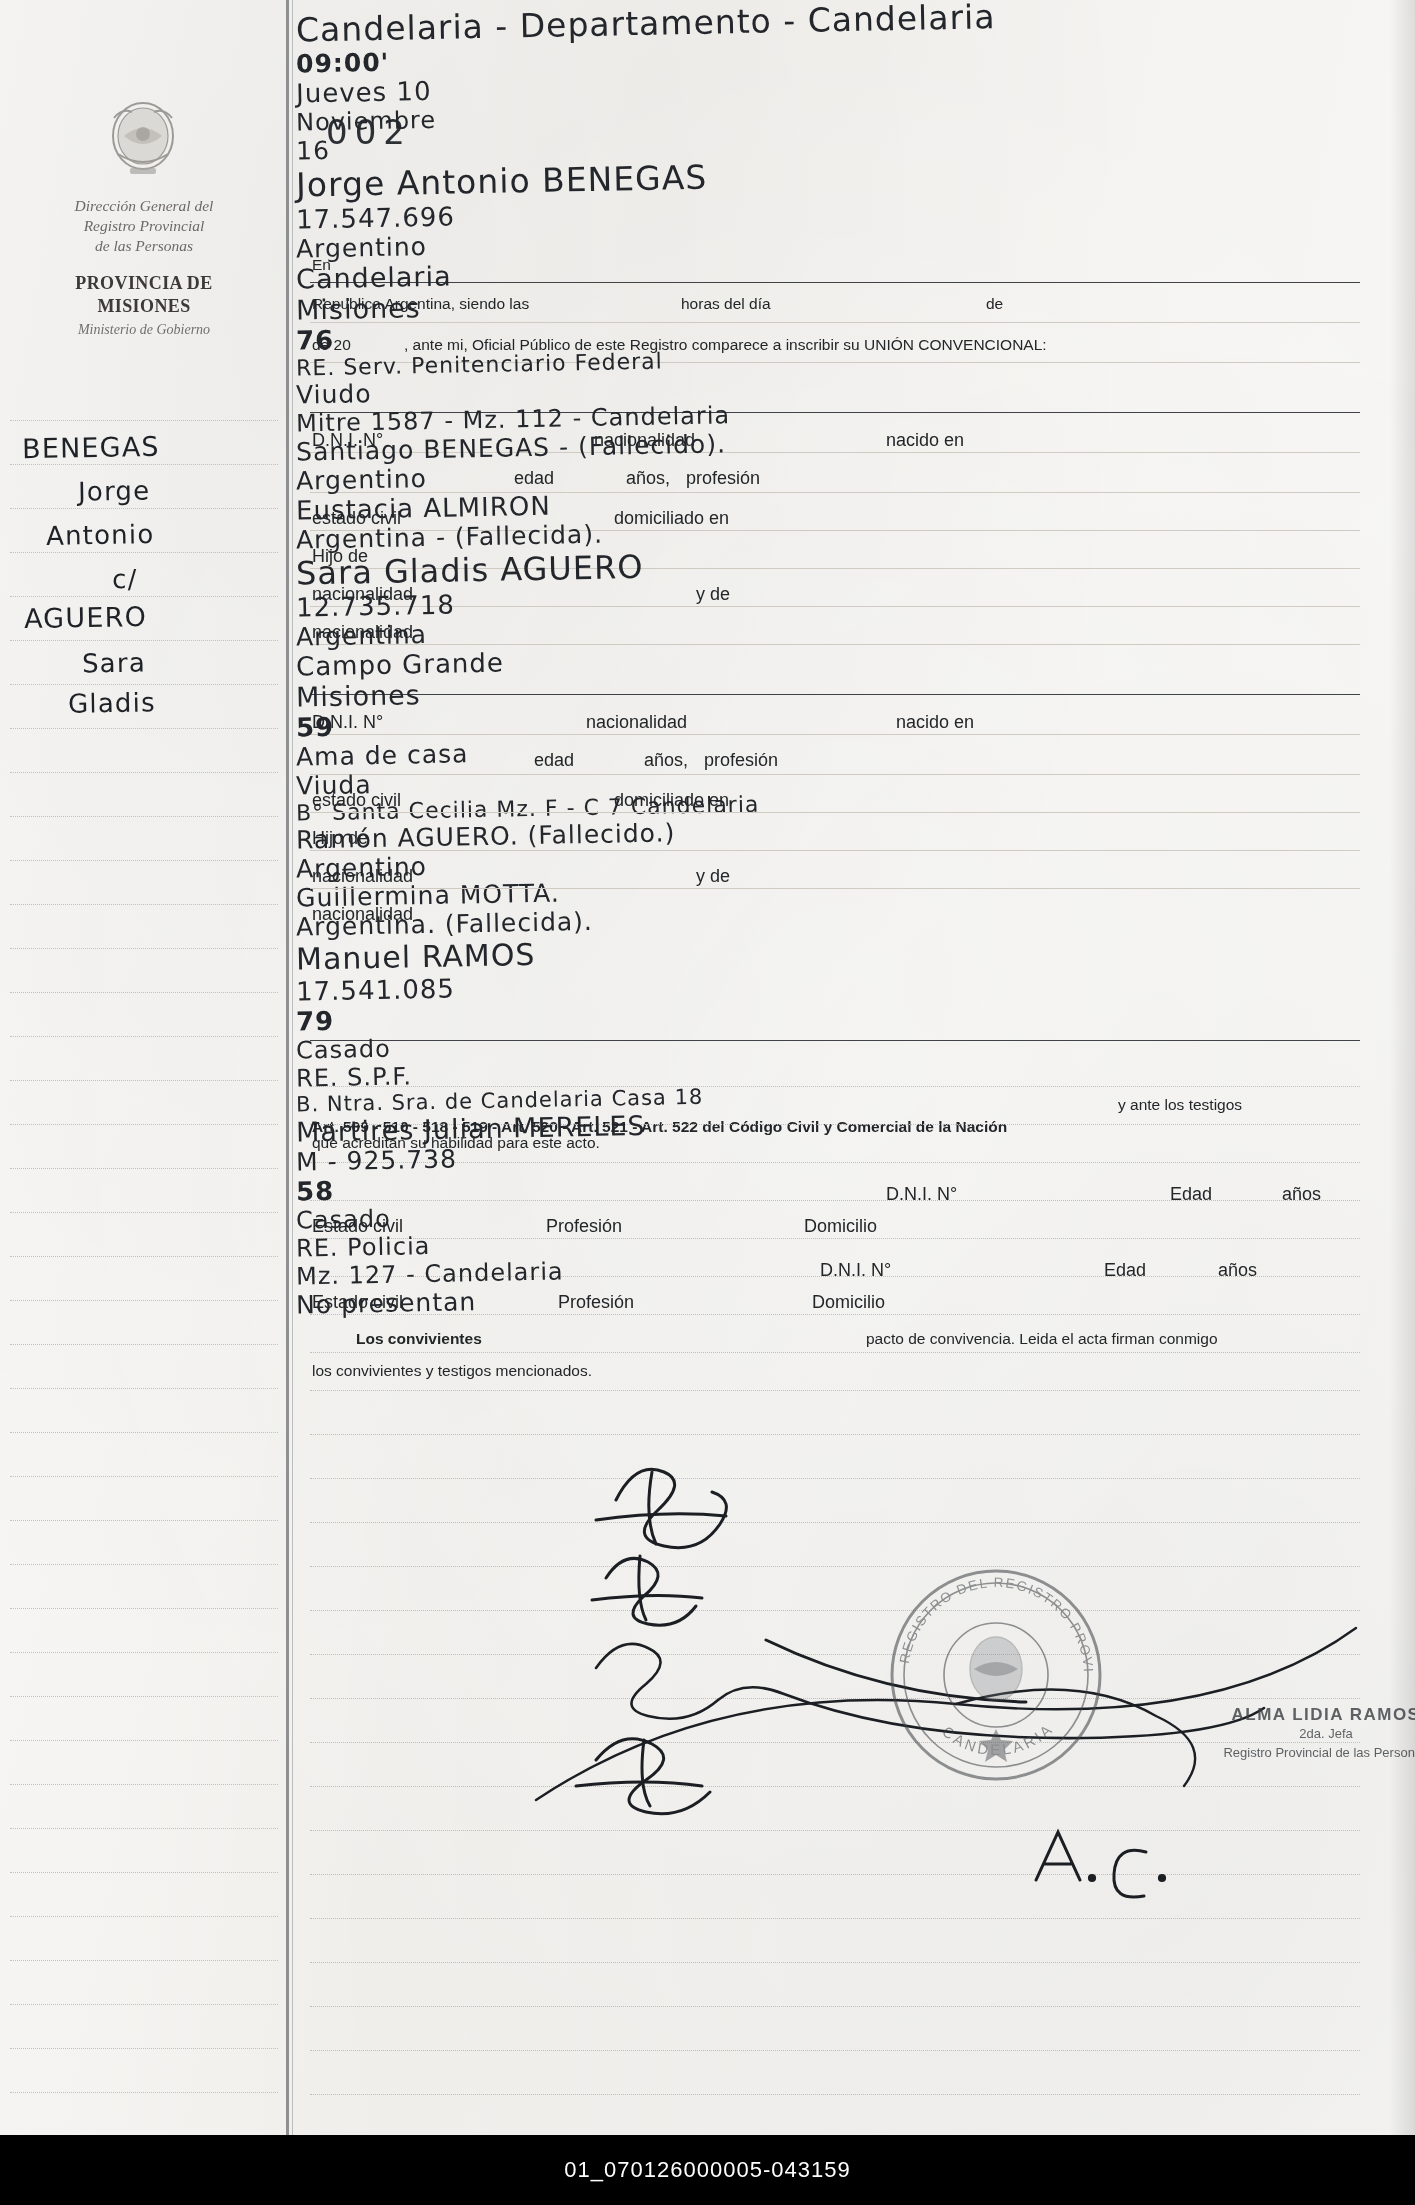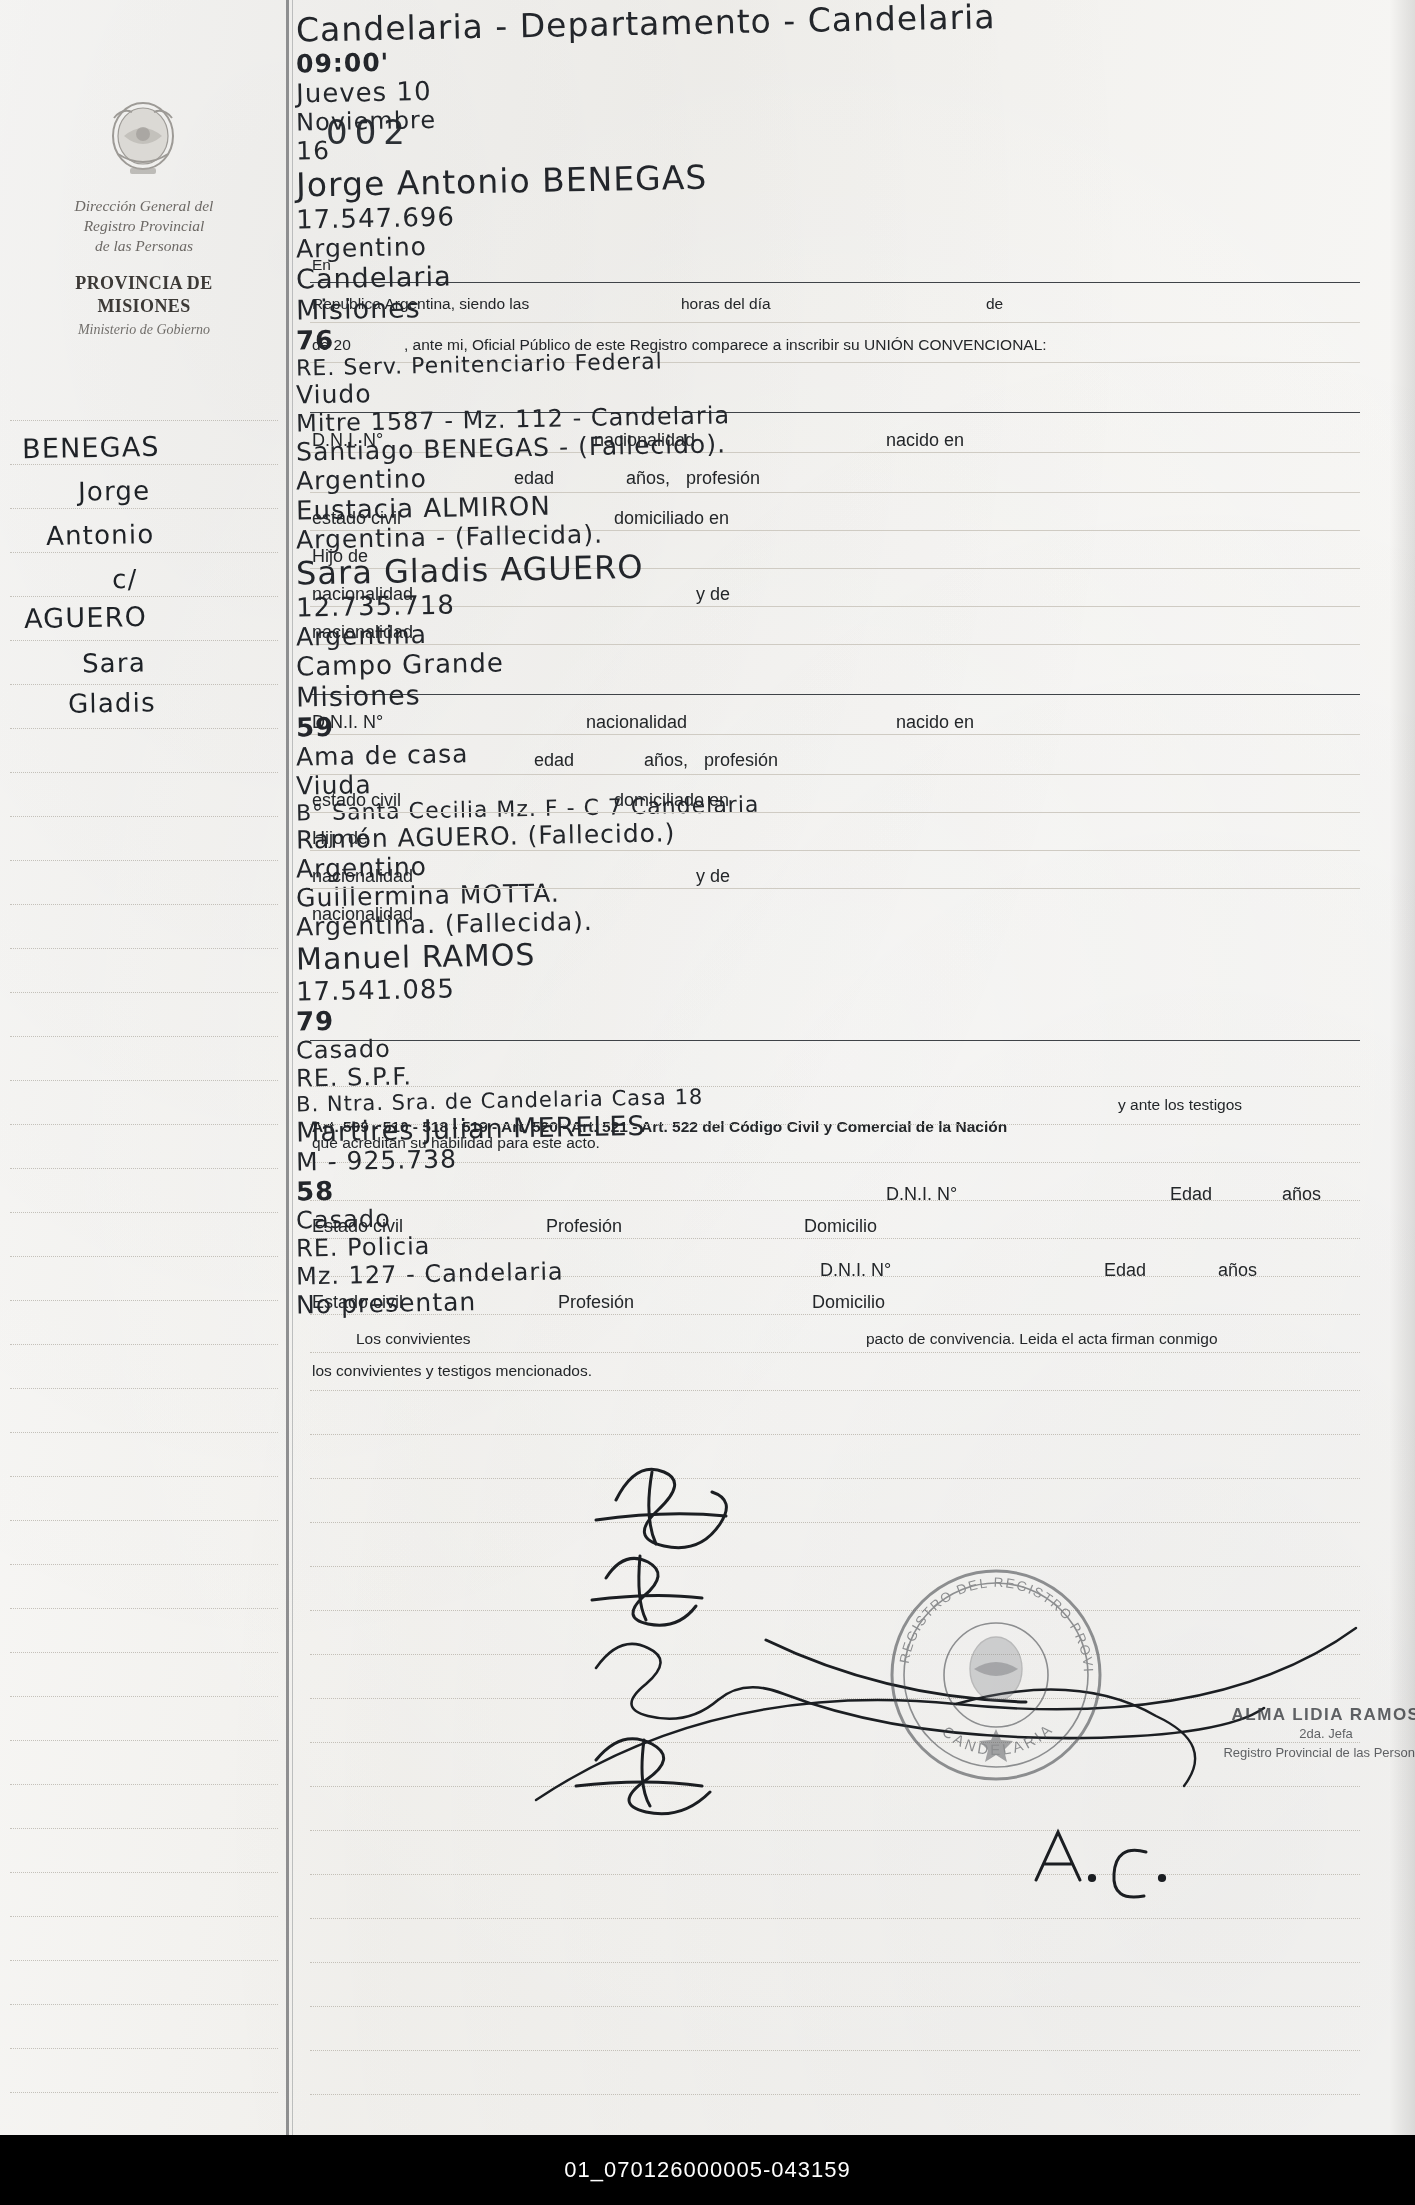--- a/index.html
+++ b/index.html
@@ -435,21 +435,21 @@
     <div class="rule dot" style="top:1276px;"></div>
 
     <div class="lbl sm" style="left:16px; top:1292px;">Estado civil</div>
     <div class="hw" style="left:108px; top:1276px; font-size:24px;">Casado</div>
     <div class="lbl sm" style="left:262px; top:1292px;">Profesión</div>
     <div class="hw" style="left:348px; top:1276px; font-size:24px;">RE. Policia</div>
     <div class="lbl sm" style="left:516px; top:1292px;">Domicilio</div>
     <div class="hw" style="left:600px; top:1276px; font-size:24px;">Mz. 127 - Candelaria</div>
     <div class="rule dot" style="top:1314px;"></div>
 
-    <div class="lbl" style="left:60px; top:1330px;">Los   convivientes</div>
+    <div class="lbl" style="left:60px; top:1330px;font-weight:bold;">Los   convivientes</div>
     <div class="hw" style="left:230px; top:1316px; font-size:25px;">No presentan</div>
     <div class="lbl" style="left:570px; top:1330px;">pacto de convivencia. Leida el acta firman conmigo</div>
     <div class="rule dot" style="top:1352px;"></div>
     <div class="lbl" style="left:16px; top:1362px;">los convivientes y testigos mencionados.</div>
     <div class="rule dot" style="top:1390px;"></div>
 
     <div class="rule dot" style="top:1434px;"></div>
     <div class="rule dot" style="top:1478px;"></div>
     <div class="rule dot" style="top:1522px;"></div>
     <div class="rule dot" style="top:1566px;"></div>

